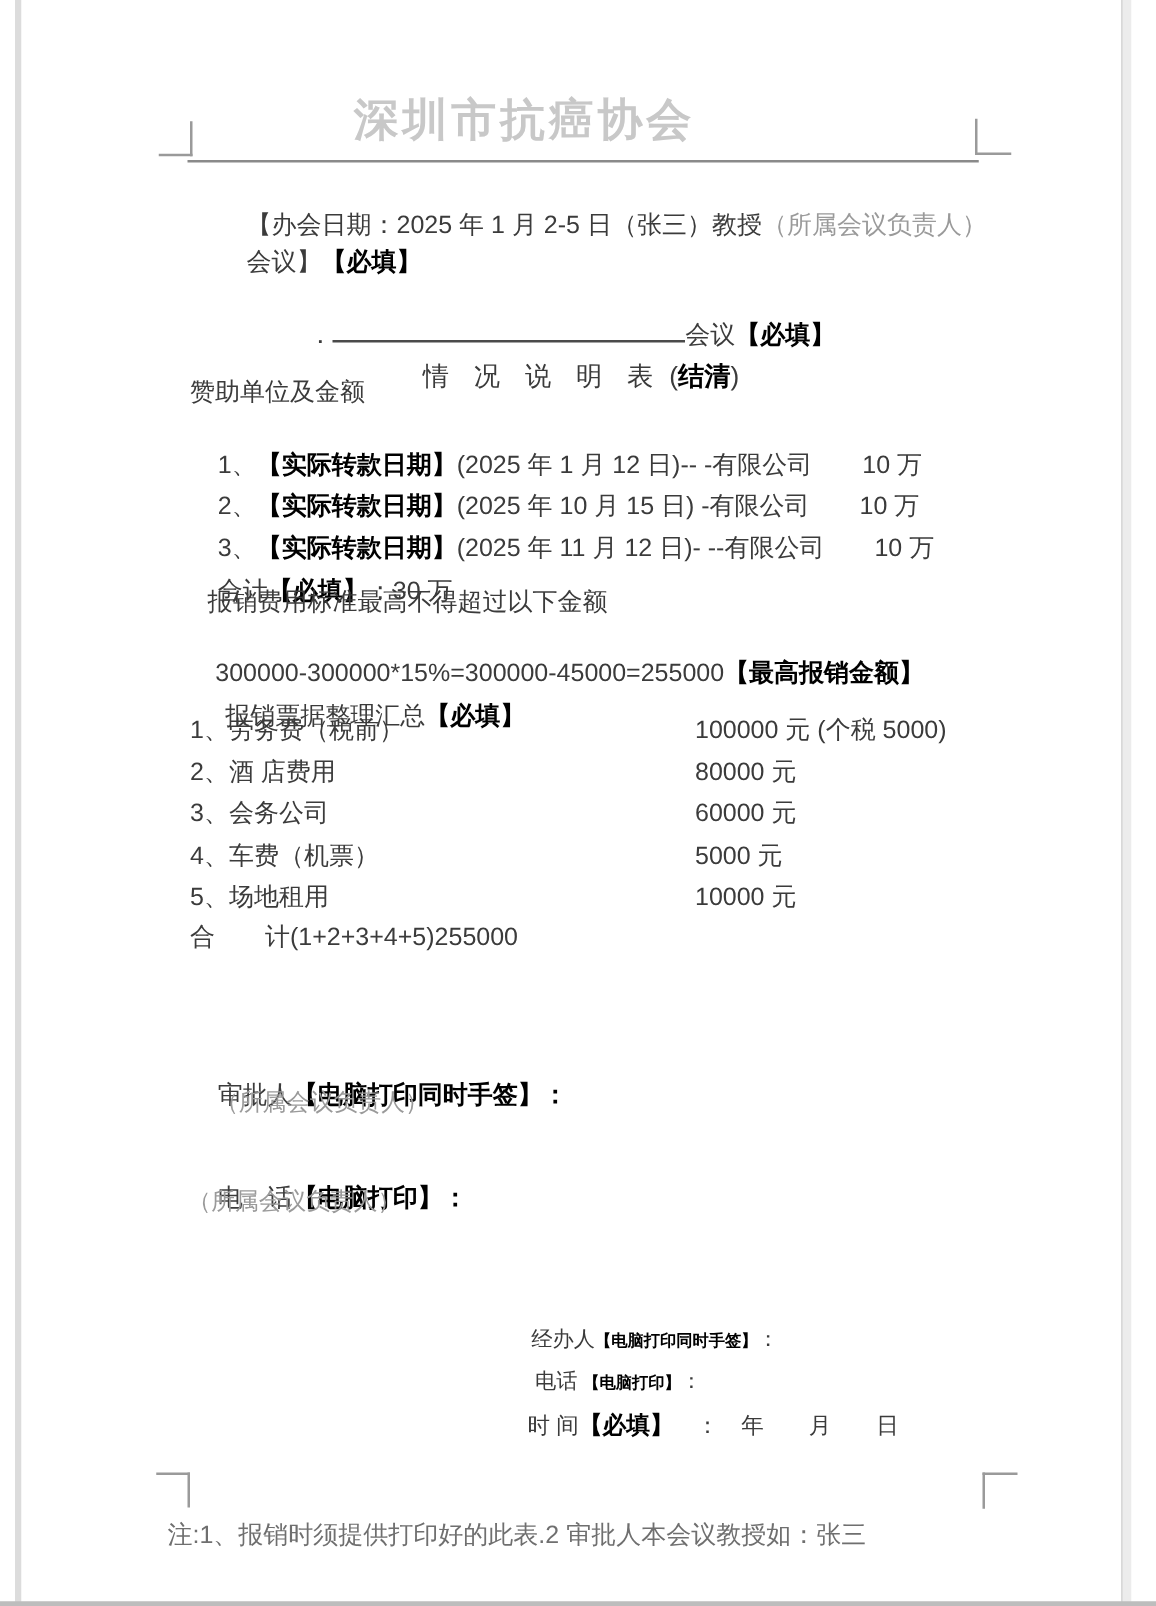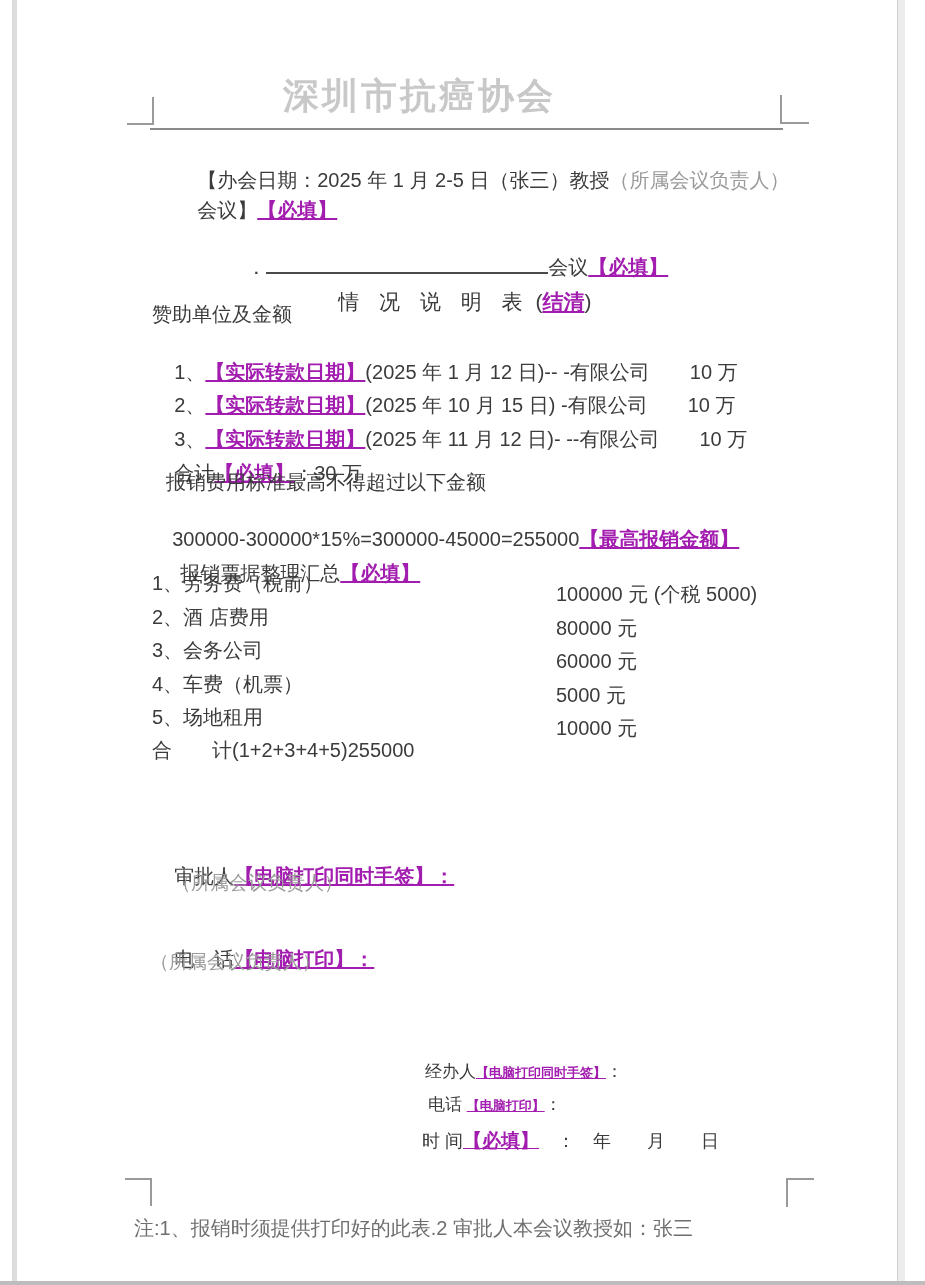--- a/index.html
+++ b/index.html
@@ -3,21 +3,21 @@
 <meta charset="utf-8">
 <style>
   html,body{margin:0;padding:0;background:#ffffff;}
   .page{
     position:relative;width:925px;height:1285px;overflow:hidden;
     background:#ffffff;
     font-family:"Liberation Sans","DejaVu Sans",sans-serif;
     color:#3b3b3b;
   }
   .line{position:absolute;font-size:20px;color:#3b3b3b;white-space:pre;line-height:1.2;}
-  .red{color:#a21caf;font-weight:bold;text-decoration:underline;}
+  .red{color:#000000;font-weight:bold;}
   .gray{color:#9a9a9a;}
   
   .doc-title{
     position:absolute;top:72px;left:0;width:839px;text-align:center;
     font-size:36px;color:#c8c8c8;letter-spacing:3px;font-weight:bold;
   }
   .hdr-rule{position:absolute;top:128px;left:150px;width:633px;height:2px;background:#8a8a8a;}
   
   .mark{position:absolute;}
   .mark-hdr-left{left:127px;top:97px;width:25px;height:26px;border-right:2px solid #9a9a9a;border-bottom:2px solid #9a9a9a;}
@@ -26,21 +26,21 @@
   .mark-ftr-right{left:786px;top:1178px;width:26px;height:27px;border-top:2px solid #9a9a9a;border-left:2px solid #9a9a9a;}
   
   .strip-left{position:absolute;left:12px;top:0;width:5px;height:100%;background:#dcdcdc;}
   .strip-right{position:absolute;left:897px;top:0;width:7px;height:100%;background:#ececec;border-left:1px solid #cfcfcf;}
   .strip-bottom{position:absolute;left:0;bottom:0;width:100%;height:4px;background:#bdbdbd;}
   
   .uline{display:inline-block;width:282px;height:20px;border-bottom:2px solid #4a4a4a;vertical-align:baseline;}
   .form-title-main{letter-spacing:7px;font-size:21px;}
   .form-title-paren{font-size:21px;}
   .expense-label{position:absolute;left:152px;top:0;white-space:pre;}
-  .expense-amount{position:absolute;left:556px;top:0;white-space:pre;margin-top:11px;}
+  .expense-amount{position:absolute;left:556px;top:0;white-space:pre;}
   .expense-row{position:absolute;left:0;width:791px;height:26px;font-size:20px;}
   .note-gray{font-size:19px;color:#9a9a9a;}
   .agent-line{font-size:17px;}
   .agent-tag{font-size:13px;}
   .agent-time{font-size:18px;}
   .agent-time-tag{font-size:19px;}
   .footnote{font-size:20px;color:#6f6f6f;}
 </style>
 </head>
 <body>

